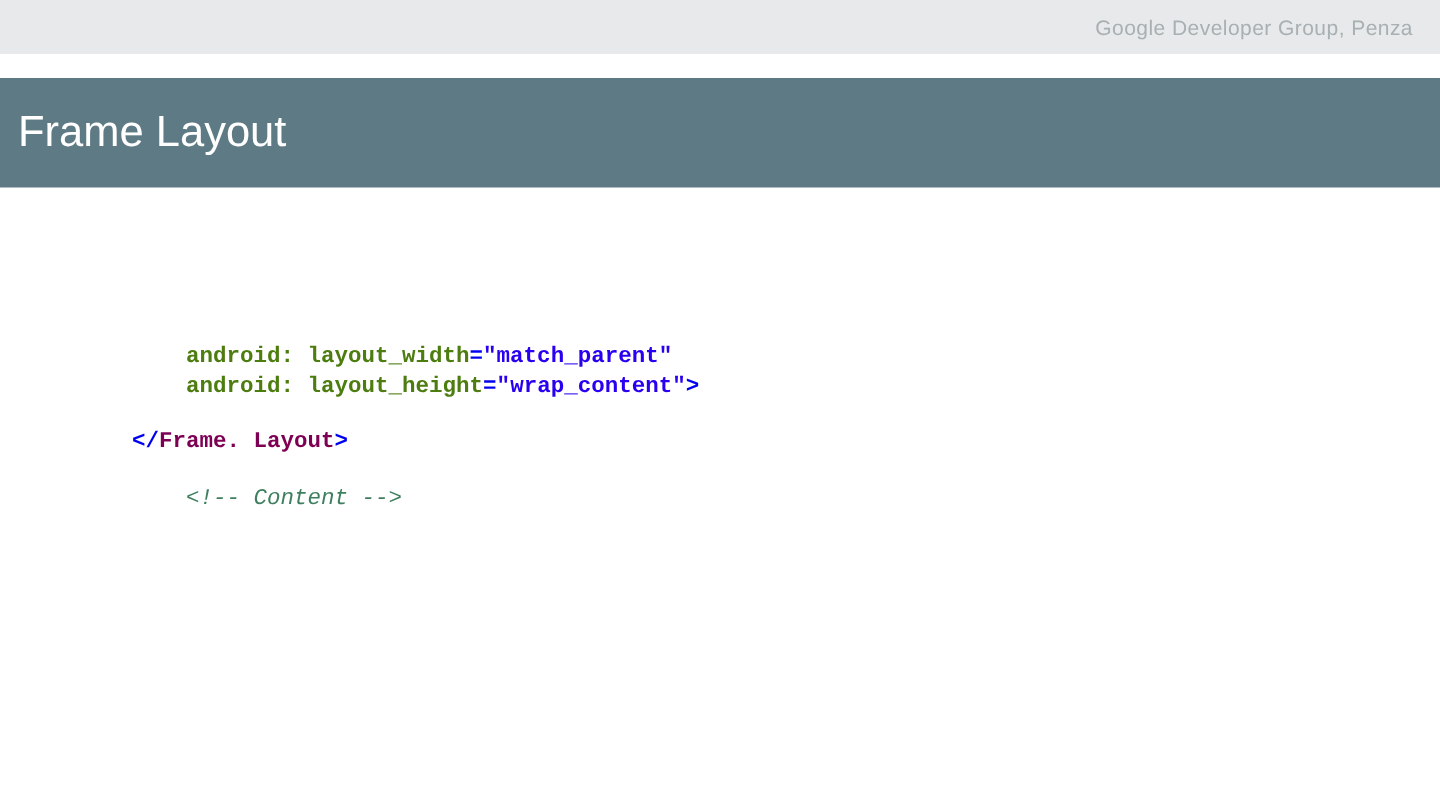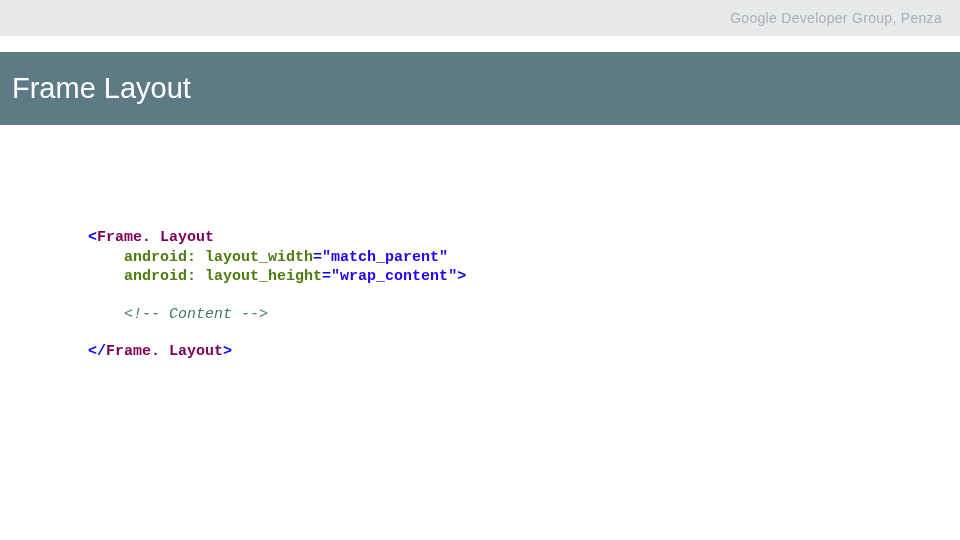--- a/index.html
+++ b/index.html
@@ -67,18 +67,17 @@
 
 <div class="top-bar">
   <span class="top-bar-text">Google Developer Group, Penza</span>
 </div>
 
 <div class="title-band">
   <span class="title-text">Frame Layout</span>
 </div>
 
 <div class="code-area">
-  <div class="code-line"><span class="punct">&lt;</span><span class="tag">Frame. Layout</span></div>
   <div class="code-line"><span>    </span><span class="attr">android: layout_width</span><span class="punct">=</span><span class="val">"</span><span class="val">match_parent</span><span class="val">"</span></div>
   <div class="code-line"><span>    </span><span class="attr">android: layout_height</span><span class="punct">=</span><span class="val">"</span><span class="val">wrap_content</span><span class="val">"</span><span class="punct">&gt;</span></div>
+  <div class="code-line mt"><span class="punct">&lt;/</span><span class="tag">Frame. Layout</span><span class="punct">&gt;</span></div>
   <div class="code-line mt"><span>    </span><span class="comment">&lt;!-- Content --&gt;</span></div>
-  <div class="code-line mt"><span class="punct">&lt;/</span><span class="tag">Frame. Layout</span><span class="punct">&gt;</span></div>
 </div>
 
 </body></html>

